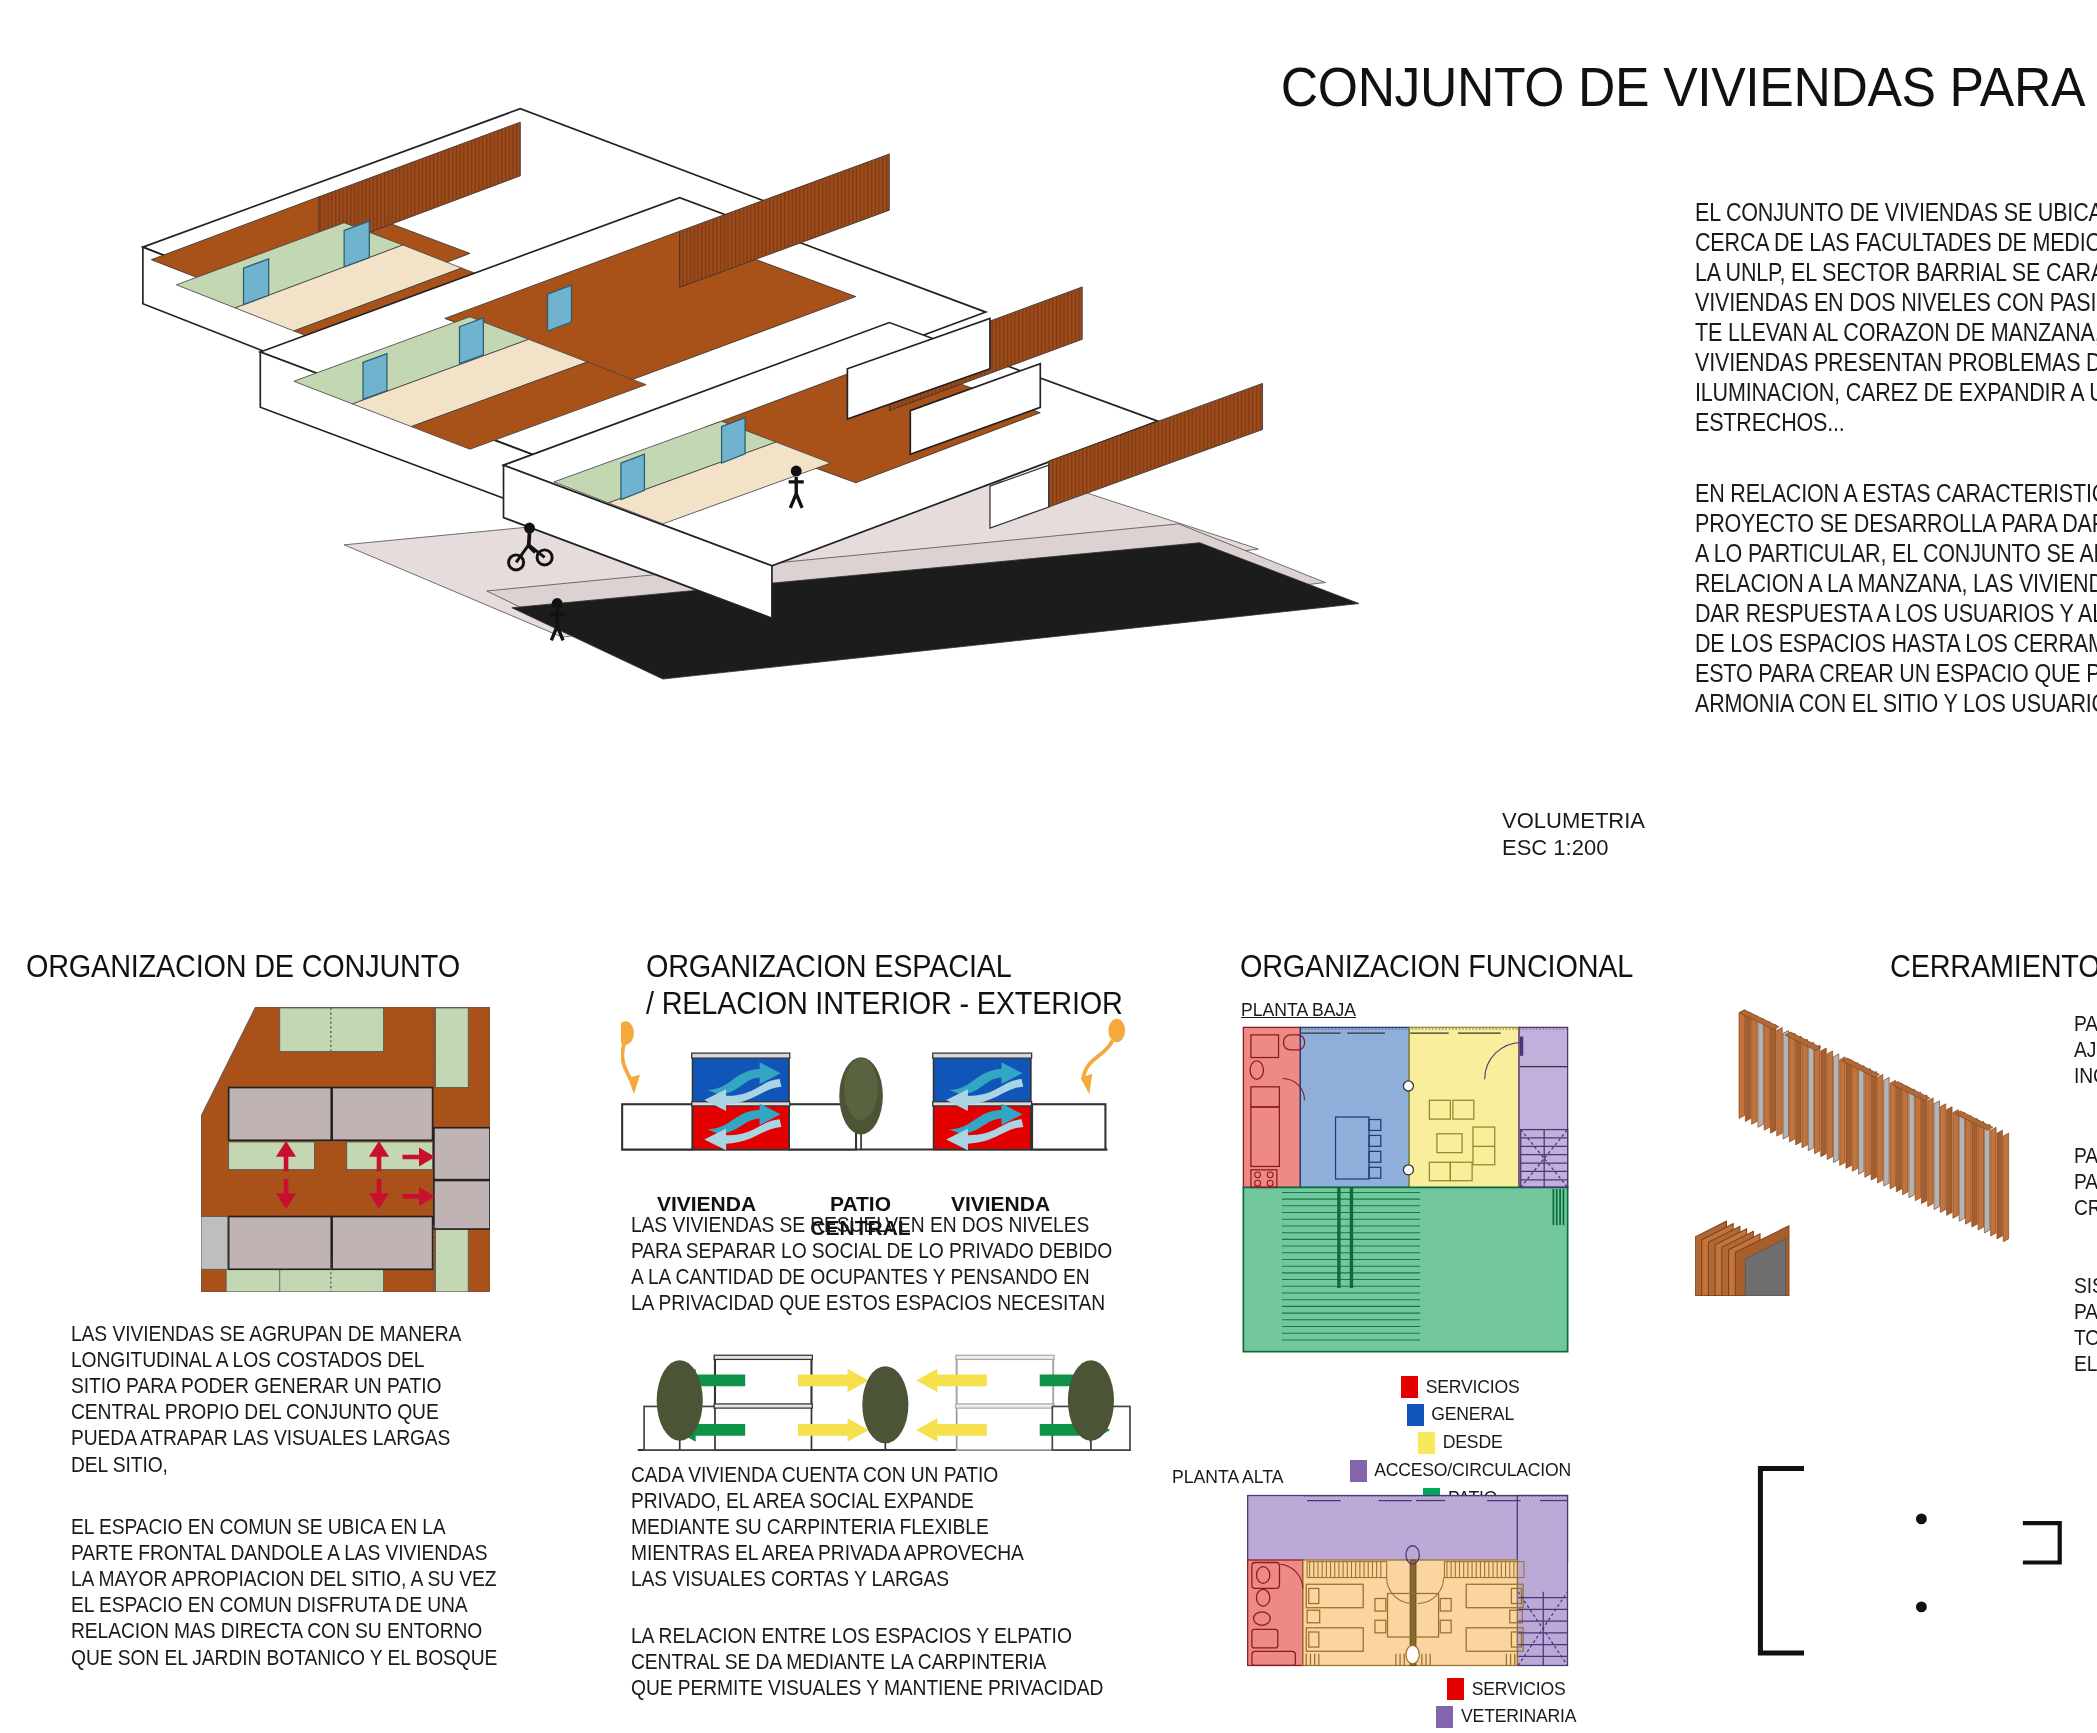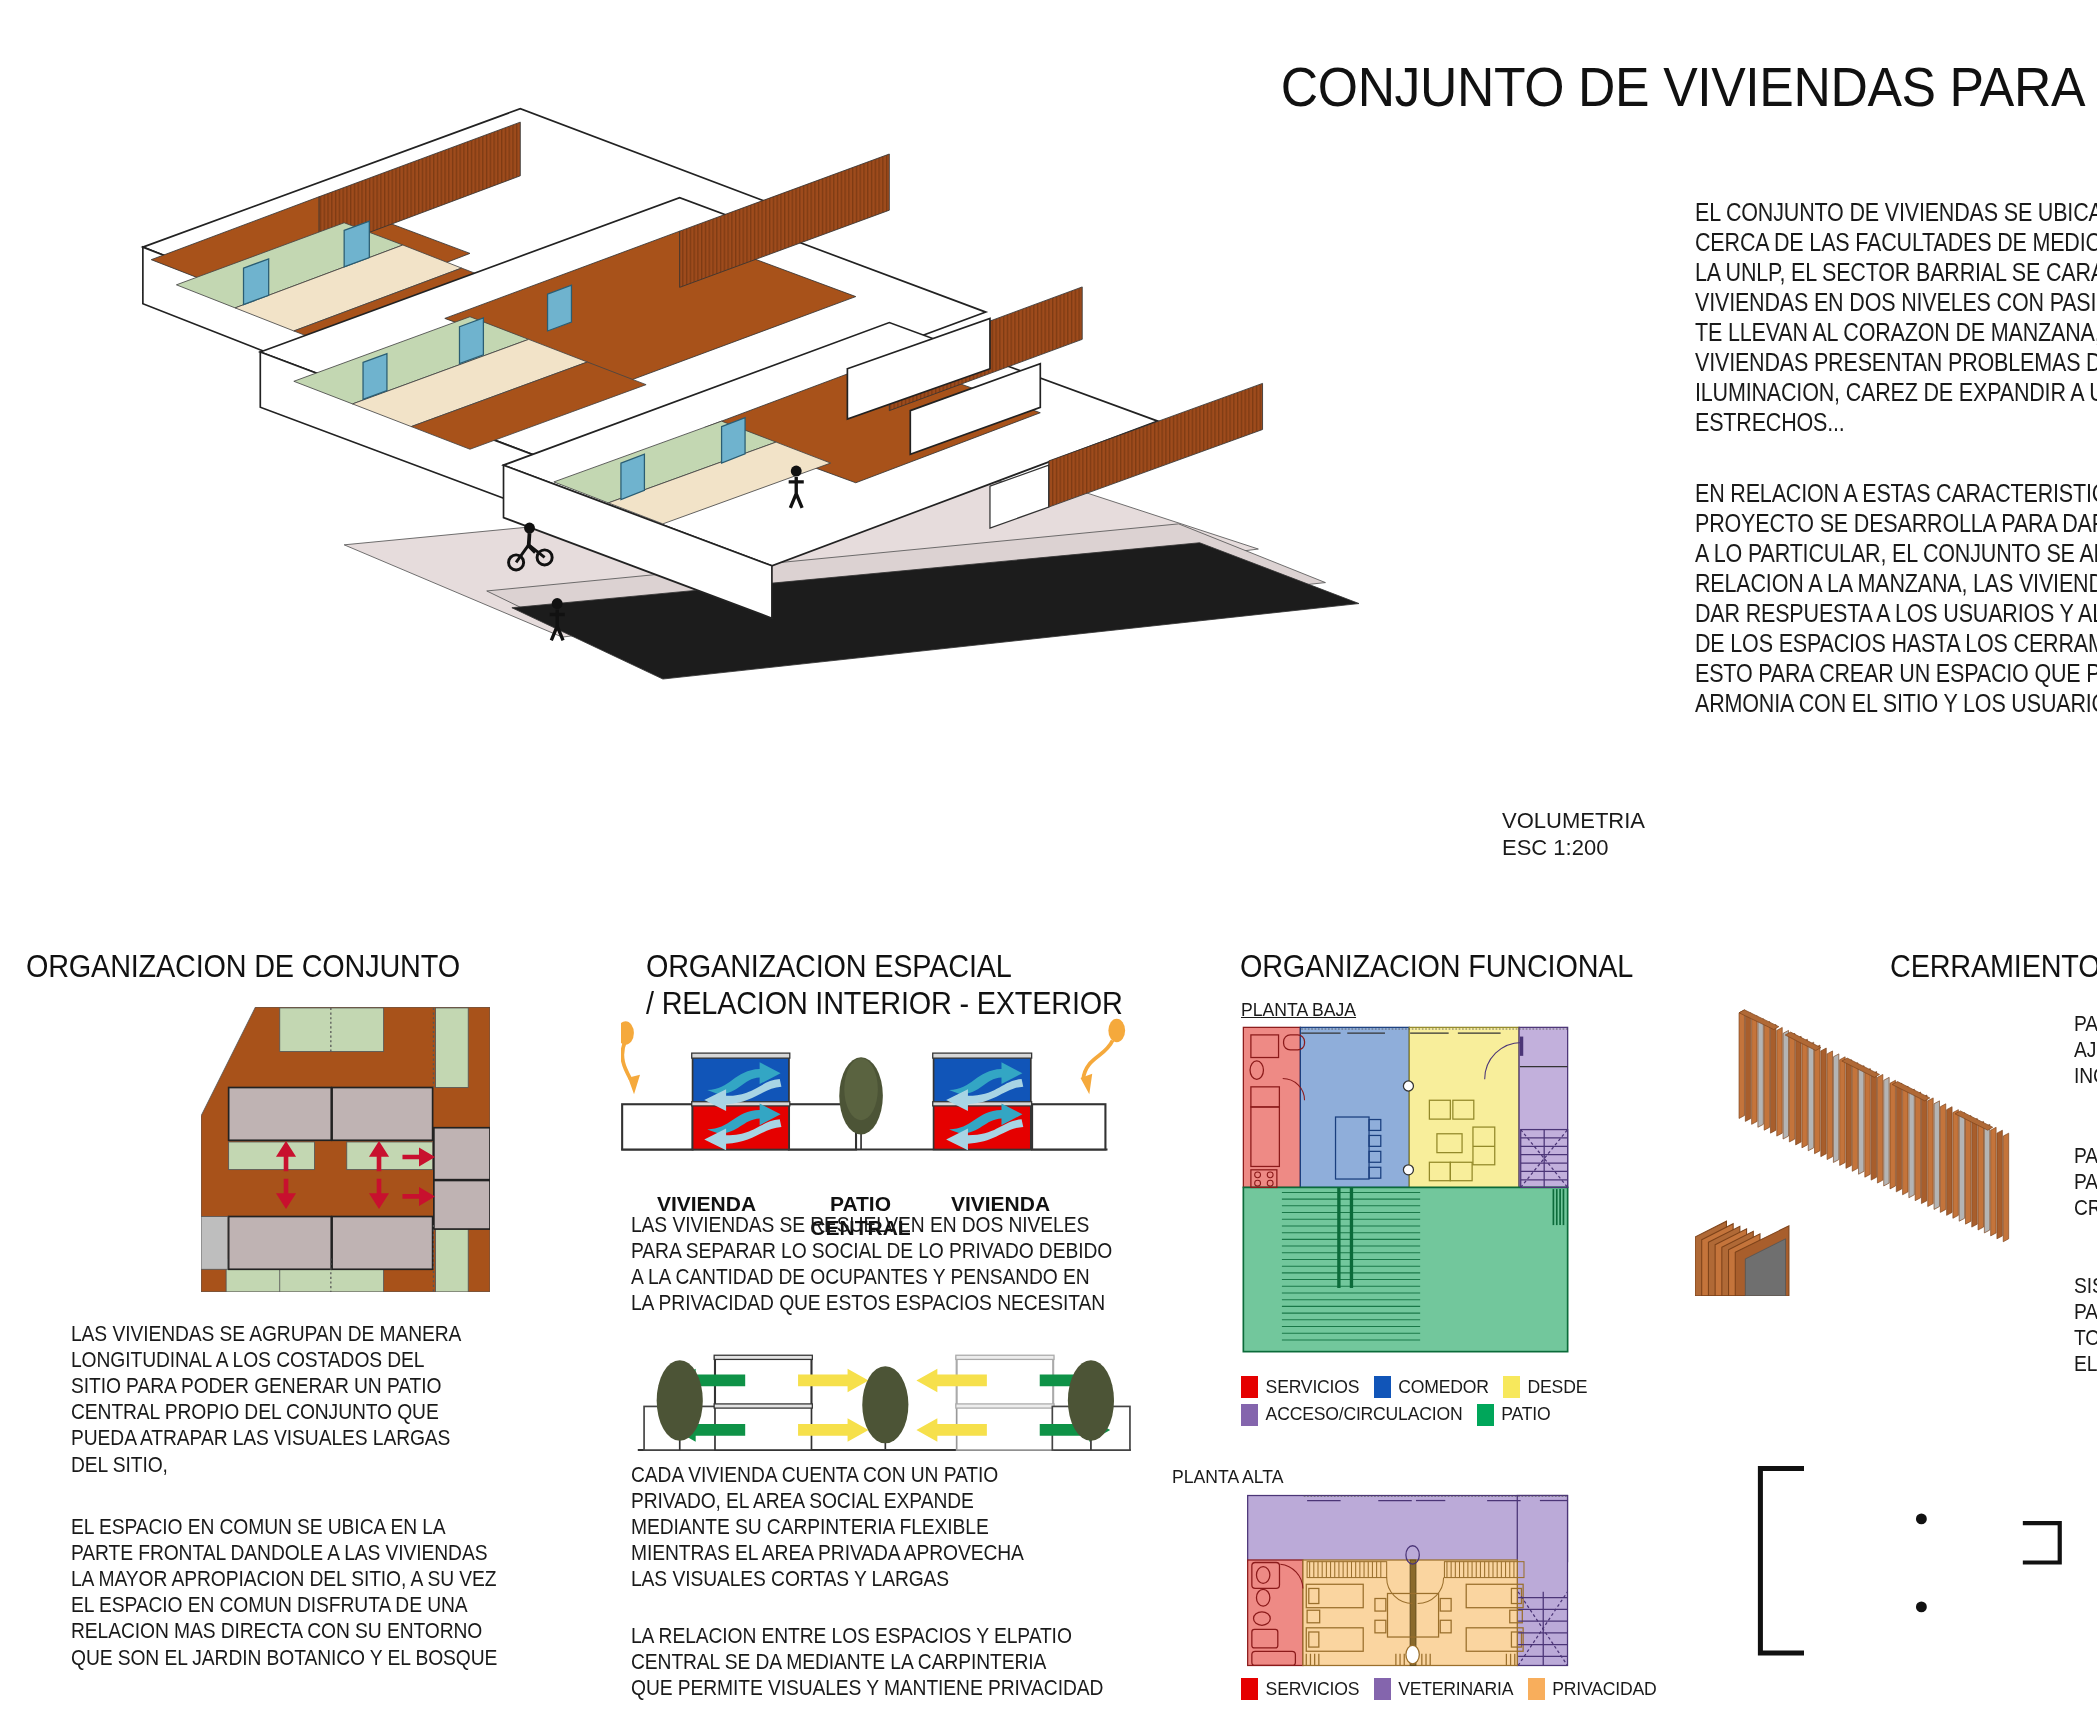--- a/index.html
+++ b/index.html
@@ -75,21 +75,21 @@
   #sec-diagram-1 svg,#sec-diagram-2 svg{display:block;}
 
   .diag-lbl{font-size:21px;color:#111;text-align:center;line-height:1.15;font-weight:bold;}
 
   
   #plan-baja{left:1240px;top:1024px;width:331px;height:331px;}
   #plan-alta{left:1240px;top:1493px;width:331px;height:175px;}
   #plan-baja svg,#plan-alta svg{display:block;}
 
   
-  .legend{position:absolute;display:flex;flex-wrap:wrap;align-items:center;}
+  .legend{position:absolute;display:flex;flex-wrap:wrap;align-items:center;flex-direction:column;}
   .lg-item{display:flex;align-items:center;margin-right:14.3px;margin-bottom:5.9px;}
   .lg-sw{width:17px;height:22px;margin-right:7.6px;flex:0 0 auto;}
   .lg-tx{font-size:17.6px;color:#1a1a1a;white-space:nowrap;letter-spacing:-0.2px;}
   #legend-baja{left:1241px;top:1376px;width:453px;}
   #legend-alta{left:1241px;top:1678px;width:545px;flex-wrap:nowrap;}
 
   
   #cerr-3d{left:1695px;top:977px;width:390px;height:319px;}
   #struct-3d{left:1741px;top:1456px;width:344px;height:218px;}
   #cerr-3d svg,#struct-3d svg{display:block;}
@@ -481,21 +481,21 @@
     </svg>
   </div>
 
   <div class="legend" id="legend-baja">
     <div class="lg-item">
       <span class="lg-sw" style="background:#E50000"></span>
       <span class="lg-tx">SERVICIOS</span>
       </div>
     <div class="lg-item">
       <span class="lg-sw" style="background:#1155B8"></span>
-      <span class="lg-tx">COMEDOR</span>
+      <span class="lg-tx">GENERAL</span>
       </div>
     <div class="lg-item">
       <span class="lg-sw" style="background:#F7E85C"></span>
       <span class="lg-tx">DESDE</span>
       </div>
     <div class="lg-item">
       <span class="lg-sw" style="background:#8465AD"></span>
       <span class="lg-tx">ACCESO/CIRCULACION</span>
       </div>
     <div class="lg-item">

